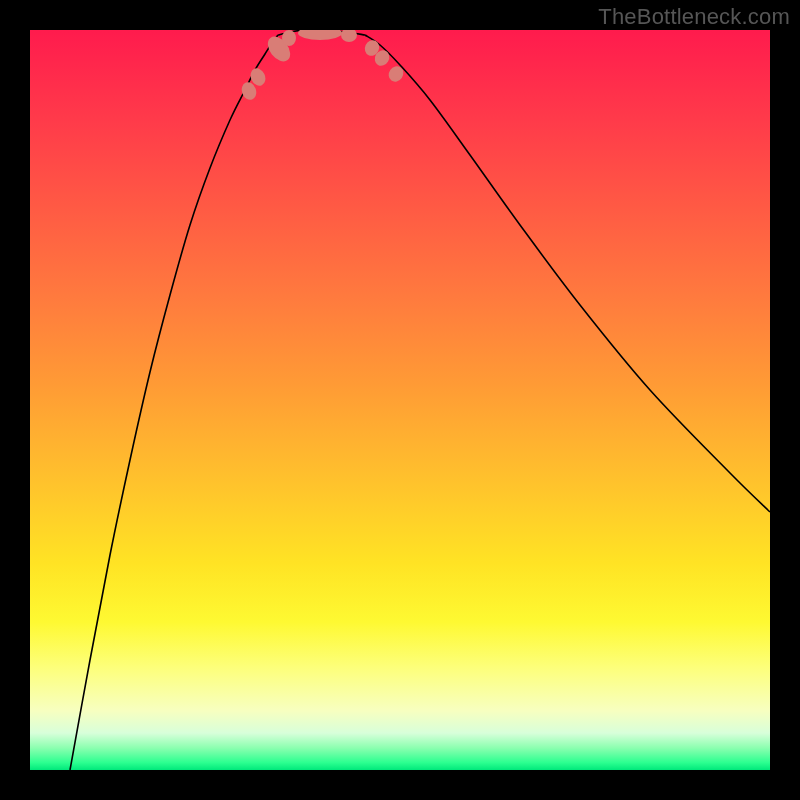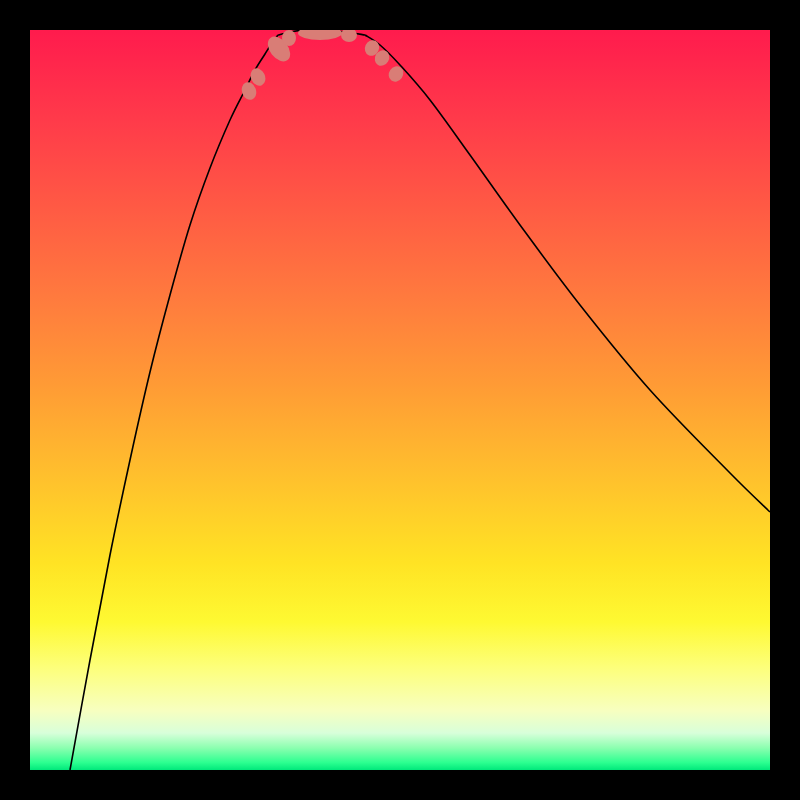--- a/index.html
+++ b/index.html
@@ -62,20 +62,21 @@
   }
   .marker {
     fill: #d97d76;
     stroke: none;
   }
 </style>
 </head>
 <body>
 
 <div class="frame">
+  <div class="watermark">TheBottleneck.com</div>
 
   <div class="plot-area">
     <div class="gradient"></div>
     <svg class="curves" viewBox="0 0 740 740" preserveAspectRatio="none">
       <path id="curve-left" class="curve-stroke" d="M 40 740 C 43.333333333333336 721.6666666666666, 53.333333333333336 665.8333333333334, 60 630 C 66.66666666666667 594.1666666666666, 73.33333333333333 558.3333333333334, 80 525 C 86.66666666666667 491.6666666666667, 93.33333333333333 460.5, 100 430 C 106.66666666666667 399.5, 113.33333333333333 369.5, 120 342 C 126.66666666666667 314.5, 133.33333333333334 289.5, 140 265 C 146.66666666666666 240.5, 153.33333333333334 216.16666666666666, 160 195 C 166.66666666666666 173.83333333333334, 173.33333333333334 155.5, 180 138 C 186.66666666666666 120.5, 194.16666666666666 103, 200 90 C 205.83333333333334 77, 210.83333333333334 68.33333333333333, 215 60 C 219.16666666666666 51.666666666666664, 221.66666666666666 46, 225 40 C 228.33333333333334 34, 232.16666666666666 28.5, 235 24 C 237.83333333333334 19.5, 239.83333333333334 16.166666666666668, 242 13 C 244.16666666666666 9.833333333333334, 247 6.333333333333333, 248 5"></path>
       <path id="curve-floor" class="curve-stroke" d="M 248 5 C 250 4.5, 255.5 2.8333333333333335, 260 2 C 264.5 1.1666666666666665, 269.1666666666667 0.3333333333333333, 275 0 C 280.8333333333333 -0.3333333333333333, 288.3333333333333 -0.3333333333333333, 295 0 C 301.6666666666667 0.3333333333333333, 308.3333333333333 1.1666666666666665, 315 2 C 321.6666666666667 2.8333333333333335, 331.6666666666667 4.5, 335 5"></path>
       <path id="curve-right" class="curve-stroke" d="M 335 5 C 337.5 6.666666666666667, 344.1666666666667 10, 350 15 C 355.8333333333333 20, 361.6666666666667 25.833333333333336, 370 35 C 378.3333333333333 44.166666666666664, 388.3333333333333 55, 400 70 C 411.6666666666667 85, 425 104.16666666666667, 440 125 C 455 145.83333333333334, 471.6666666666667 170, 490 195 C 508.3333333333333 220, 528.3333333333334 247.5, 550 275 C 571.6666666666666 302.5, 595 332, 620 360 C 645 388, 680 422.6666666666667, 700 443 C 720 463.3333333333333, 733.3333333333334 475.5, 740 482"></path>
       <g id="markers">
           <ellipse class="marker" cx="219" cy="61" rx="7" ry="9" transform="rotate(-20 219 61)"></ellipse>
           <ellipse class="marker" cx="228" cy="47" rx="7" ry="9" transform="rotate(-25 228 47)"></ellipse>

